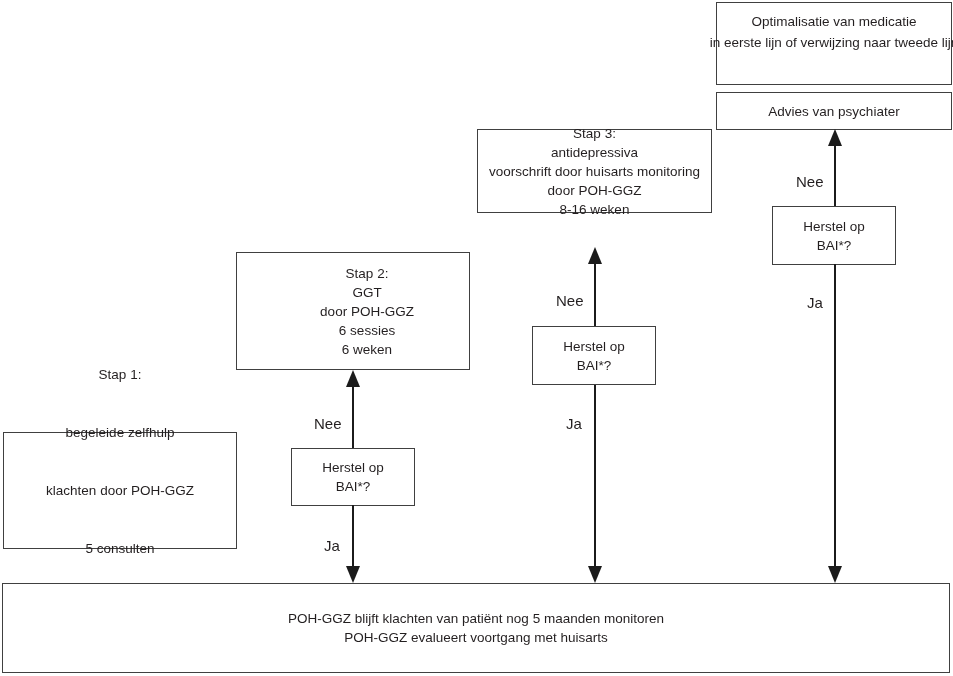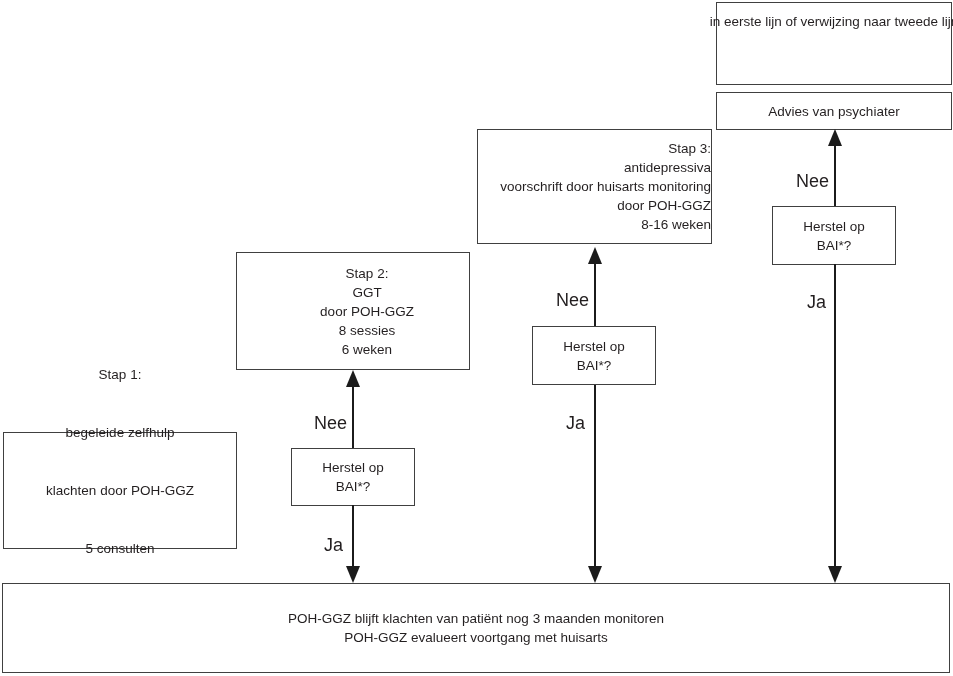--- a/index.html
+++ b/index.html
@@ -50,52 +50,53 @@
   }
   .head-down {
     position: absolute;
     width: 0; height: 0;
     border-left: 7px solid transparent;
     border-right: 7px solid transparent;
     border-top: 17px solid #1b1b1b;
   }
   .edge-label {
     position: absolute;
-    font-size: 18px;
+    font-size: 15px;
     line-height: 15px;
     color: #231f20;
     white-space: nowrap;
   }
 </style>
 </head>
 <body>
 
 <div class="canvas">
 
   <div class="box top-anchored" style="left:716px; top:2px; width:236px; height:83px;">
+    <div class="tline">Optimalisatie van medicatie</div>
     <div class="tline">in eerste lijn of verwijzing naar tweede lijn</div>
   </div>
 
   <div class="box" style="left:716px; top:92px; width:236px; height:38px;">
     <div class="tline">Advies van psychiater</div>
   </div>
 
-  <div class="box" style="left:477px; top:129px; width:235px; height:115px;align-items:flex-end;">
+  <div class="box" style="left:477px; top:129px; width:235px; height:84px;">
     <div class="tline">Stap 3:</div>
     <div class="tline">antidepressiva</div>
     <div class="tline">voorschrift door huisarts monitoring</div>
     <div class="tline">door POH-GGZ</div>
     <div class="tline">8-16 weken</div>
   </div>
 
   <div class="box" style="left:236px; top:252px; width:234px; height:118px;padding-left:28px;">
     <div class="tline">Stap 2:</div>
     <div class="tline">GGT</div>
     <div class="tline">door POH-GGZ</div>
-    <div class="tline">8 sessies</div>
+    <div class="tline">6 sessies</div>
     <div class="tline">6 weken</div>
   </div>
 
   <div class="box" style="left:3px; top:432px; width:234px; height:117px;gap:39px;">
     <div class="tline">Stap 1:</div>
     <div class="tline">begeleide zelfhulp</div>
     <div class="tline">klachten door POH-GGZ</div>
     <div class="tline">5 consulten</div>
     <div class="tline">12 weken</div>
   </div>
@@ -109,21 +110,21 @@
     <div class="tline">Herstel op</div>
     <div class="tline">BAI*?</div>
   </div>
 
   <div class="box" style="left:772px; top:206px; width:124px; height:59px;">
     <div class="tline">Herstel op</div>
     <div class="tline">BAI*?</div>
   </div>
 
   <div class="box" style="left:2px; top:583px; width:948px; height:90px;">
-    <div class="tline">POH-GGZ blijft klachten van patiënt nog 3 maanden monitoren</div>
+    <div class="tline">POH-GGZ blijft klachten van patiënt nog 5 maanden monitoren</div>
     <div class="tline">POH-GGZ evalueert voortgang met huisarts</div>
   </div>
 
   <div>
     <div class="vline" style="left:352px; top:384px; height:64px;"></div>
     <div class="head-up" style="left:346px; top:370px;"></div>
   </div>
   <span class="edge-label" style="left:314px; top:416px;">Nee</span>
 
   <div>

